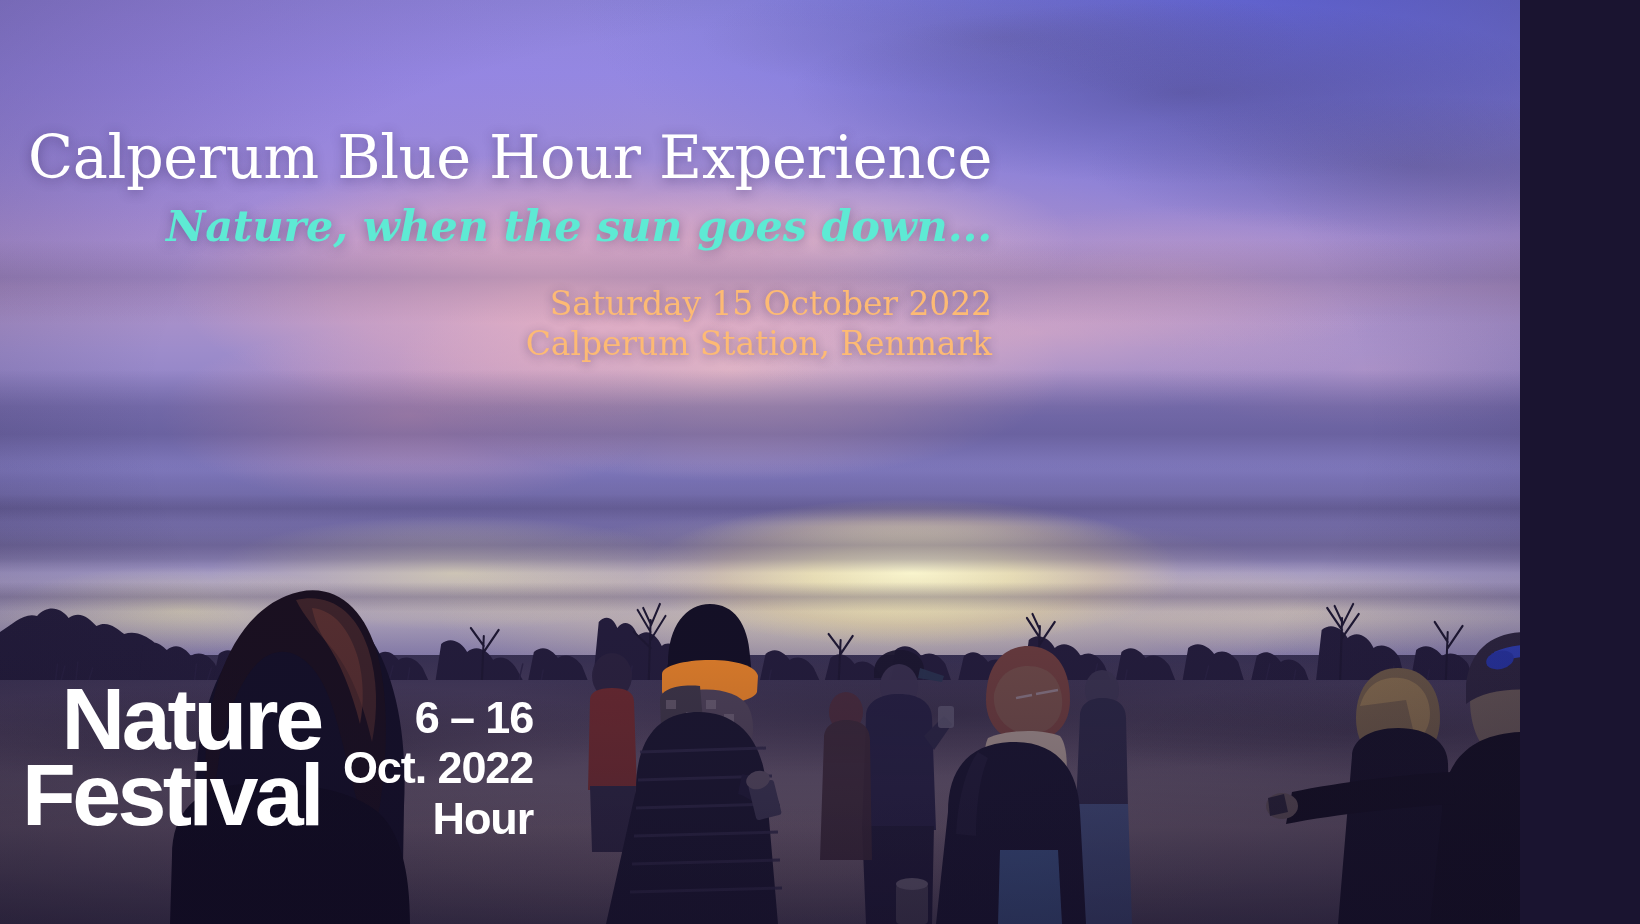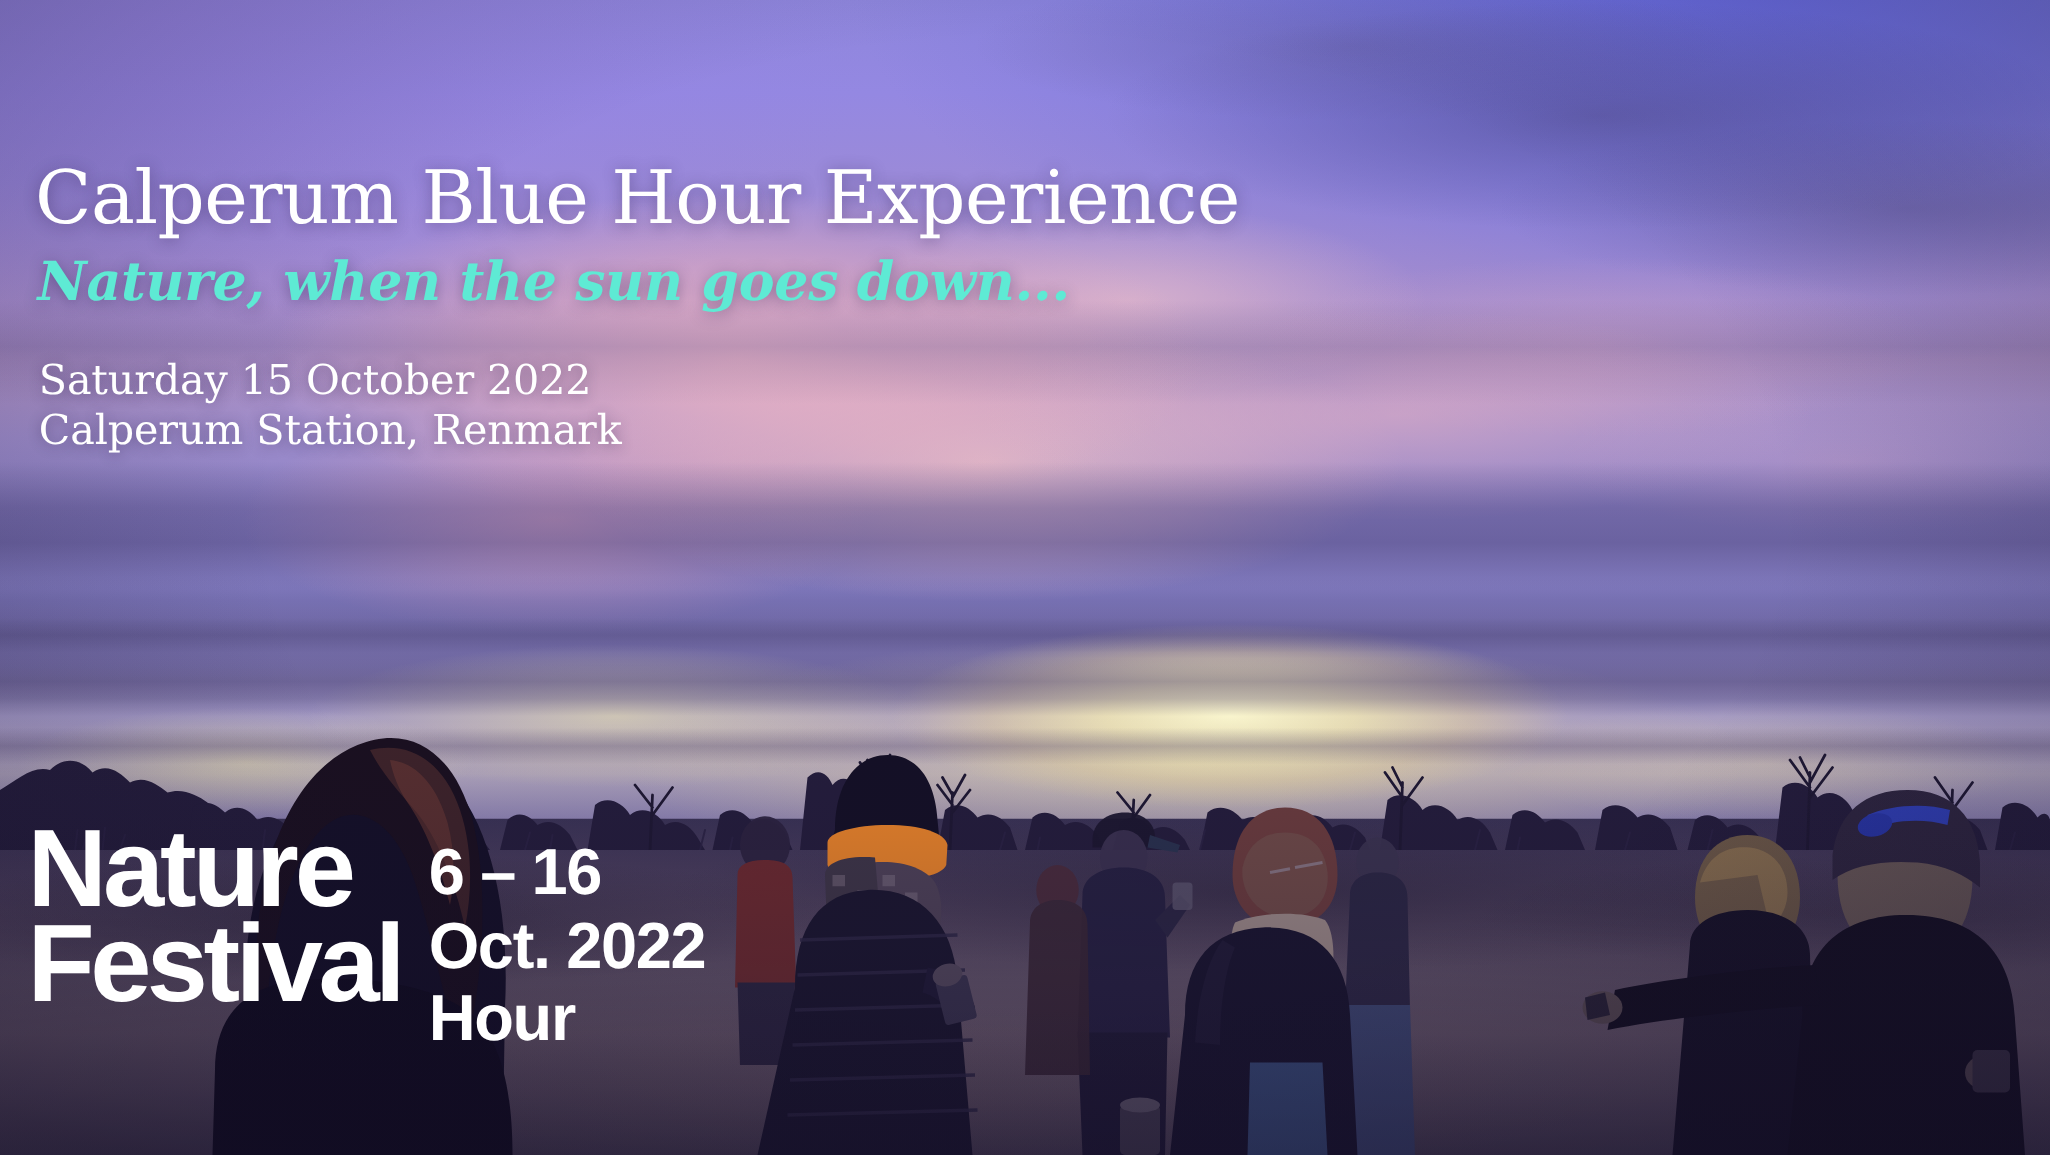--- a/index.html
+++ b/index.html
@@ -6,24 +6,25 @@
     margin: 0;
     padding: 0;
     background: #1a1430;
   }
   body {
     font-family: "Liberation Sans", sans-serif;
   }
 
   #poster {
     position: relative;
-    width: 1640px;
+    width: 1520px;
     height: 924px;
     overflow: hidden;
     background: #5a52b0;
+    text-align: right;
   }
 
   
   .photo-layer {
     position: absolute;
     inset: 0;
     pointer-events: none;
   }
 
   
@@ -242,21 +243,21 @@
   }
   #event-meta {
     margin-top: 36px;
     margin-left: 3px;
   }
   .meta-line {
     font-family: "DejaVu Serif", "Liberation Serif", serif;
     font-size: 33px;
     font-weight: 400;
     line-height: 1.22;
-    color: #ffffff;
+    color: #fdba74;
     white-space: nowrap;
     text-shadow: 0 2px 10px rgba(40,26,72,0.45);
     letter-spacing: -0.1px;
   }
 
   
   #festival-logo {
     position: absolute;
     left: 22px;
     bottom: 80px;
@@ -281,21 +282,21 @@
   #logo-word-festival { letter-spacing: -3.6px; }
 
   #logo-dates {
     display: flex;
     flex-direction: column;
     padding-top: 12px;
   }
   .logo-date-line {
     font-family: "Liberation Sans", "DejaVu Sans", sans-serif;
     font-weight: 700;
-    font-size: 52px;
+    font-size: 45px;
     line-height: 1.12;
     color: #ffffff;
     letter-spacing: -1.1px;
     white-space: nowrap;
   }
 </style>
 </head>
 <body>
 
 <div id="poster">

